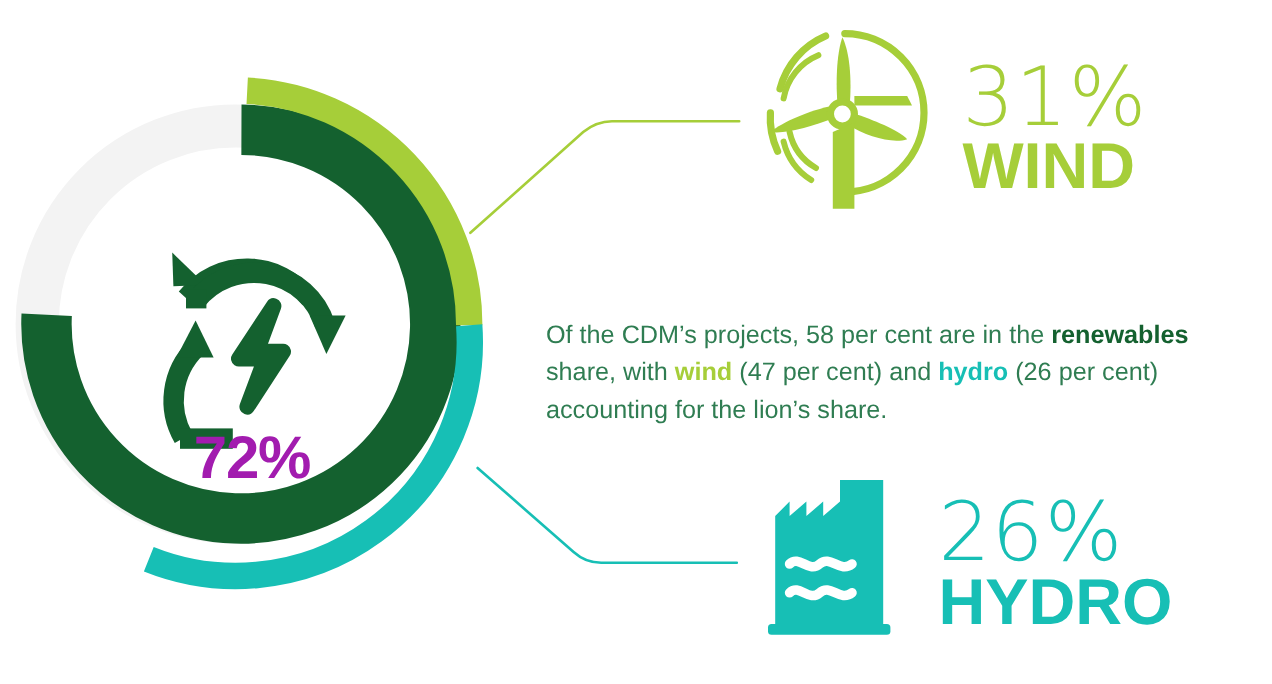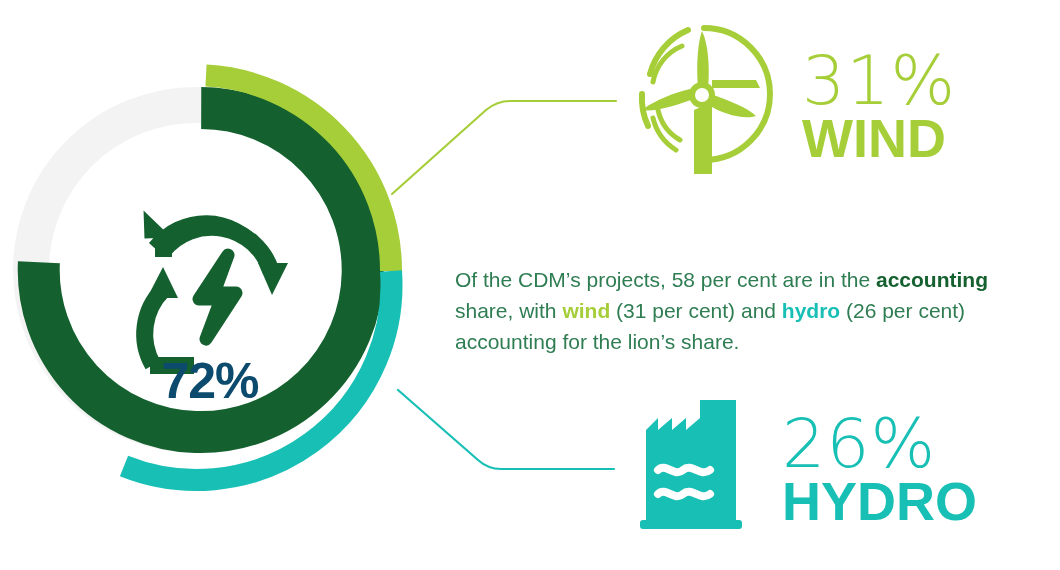--- a/index.html
+++ b/index.html
@@ -32,21 +32,21 @@
 
   #donut-center-value {
     position: absolute;
     left: 110px;
     top: 297px;
     width: 200px;
     text-align: center;
     font-size: 50px;
     font-weight: bold;
     letter-spacing: -1px;
-    color: #0c4a6e;
+    color: #a21caf;
     font-family: "Liberation Sans", sans-serif;
   }
 
   
   #connectors {
     position: absolute;
     left: 0;
     top: 0;
     width: 1060px;
     height: 570px;
@@ -214,15 +214,15 @@
           <path d="M 26 98 C 34 90 42 106 51 98 C 60 90 68 106 78 98"></path>
         </g>
       </svg>
     </span>
     <span class="stat-text">
       <span class="stat-pct">26%</span>
       <span class="stat-name">HYDRO</span>
     </span>
   </div>
 
-  <p id="description"><span>Of the CDM’s projects, 58 per cent are in the </span><span class="kw-renewables">accounting</span><span> share, with </span><span class="kw-wind">wind</span><span> (31 per cent) and </span><span class="kw-hydro">hydro</span><span> (26 per cent) accounting for the lion’s share.</span></p>
+  <p id="description"><span>Of the CDM’s projects, 58 per cent are in the </span><span class="kw-renewables">renewables</span><span> share, with </span><span class="kw-wind">wind</span><span> (47 per cent) and </span><span class="kw-hydro">hydro</span><span> (26 per cent) accounting for the lion’s share.</span></p>
 
 </div>
 
 </body></html>

